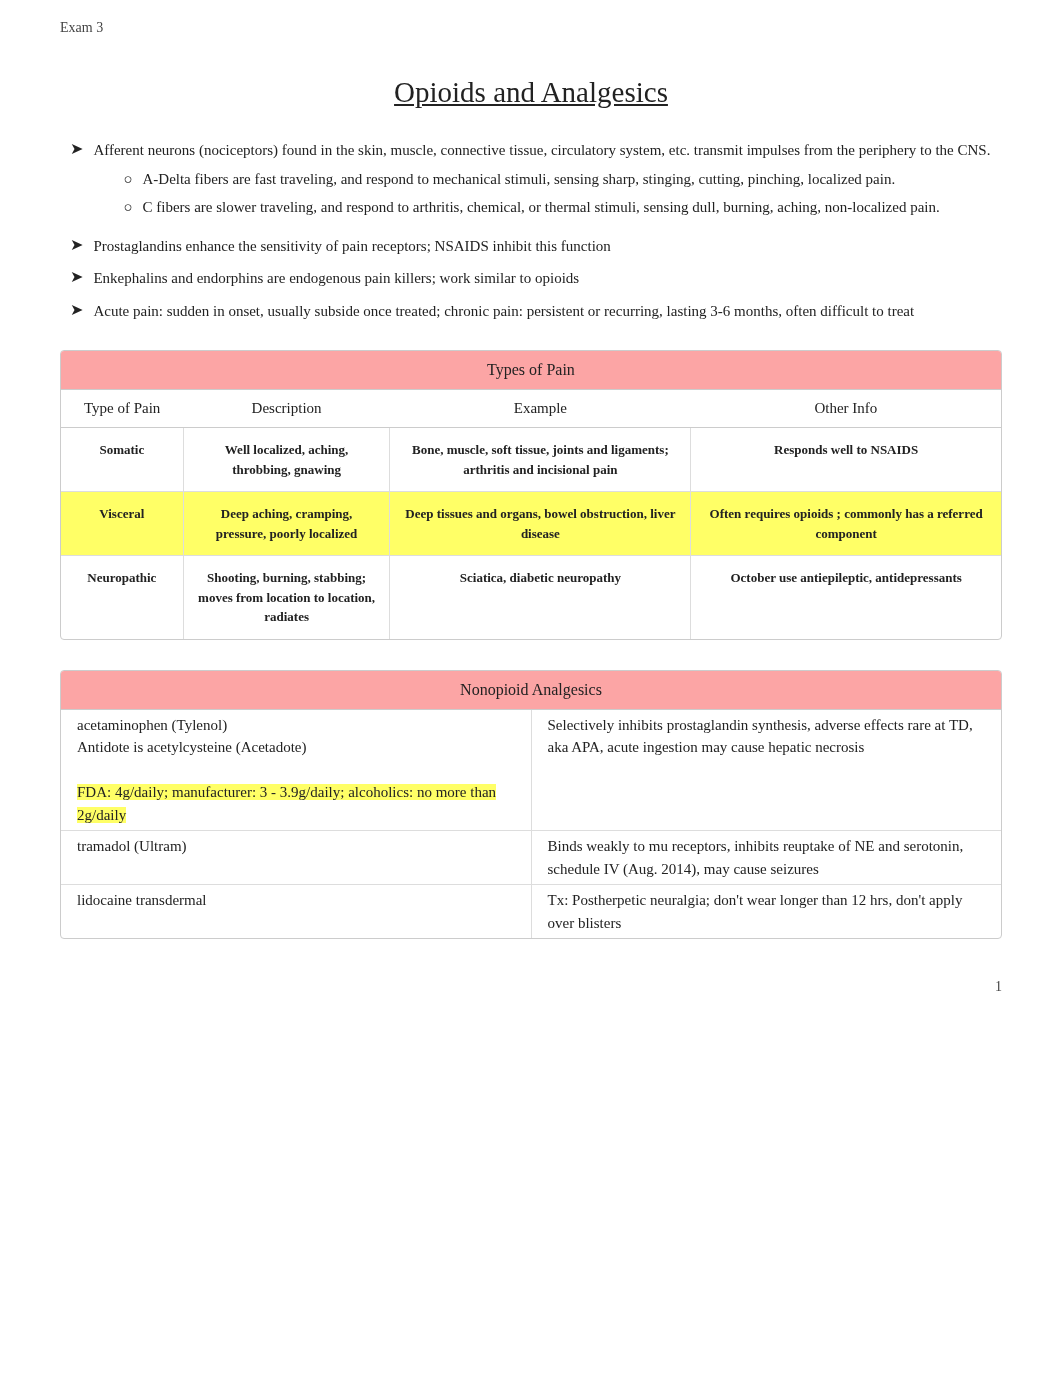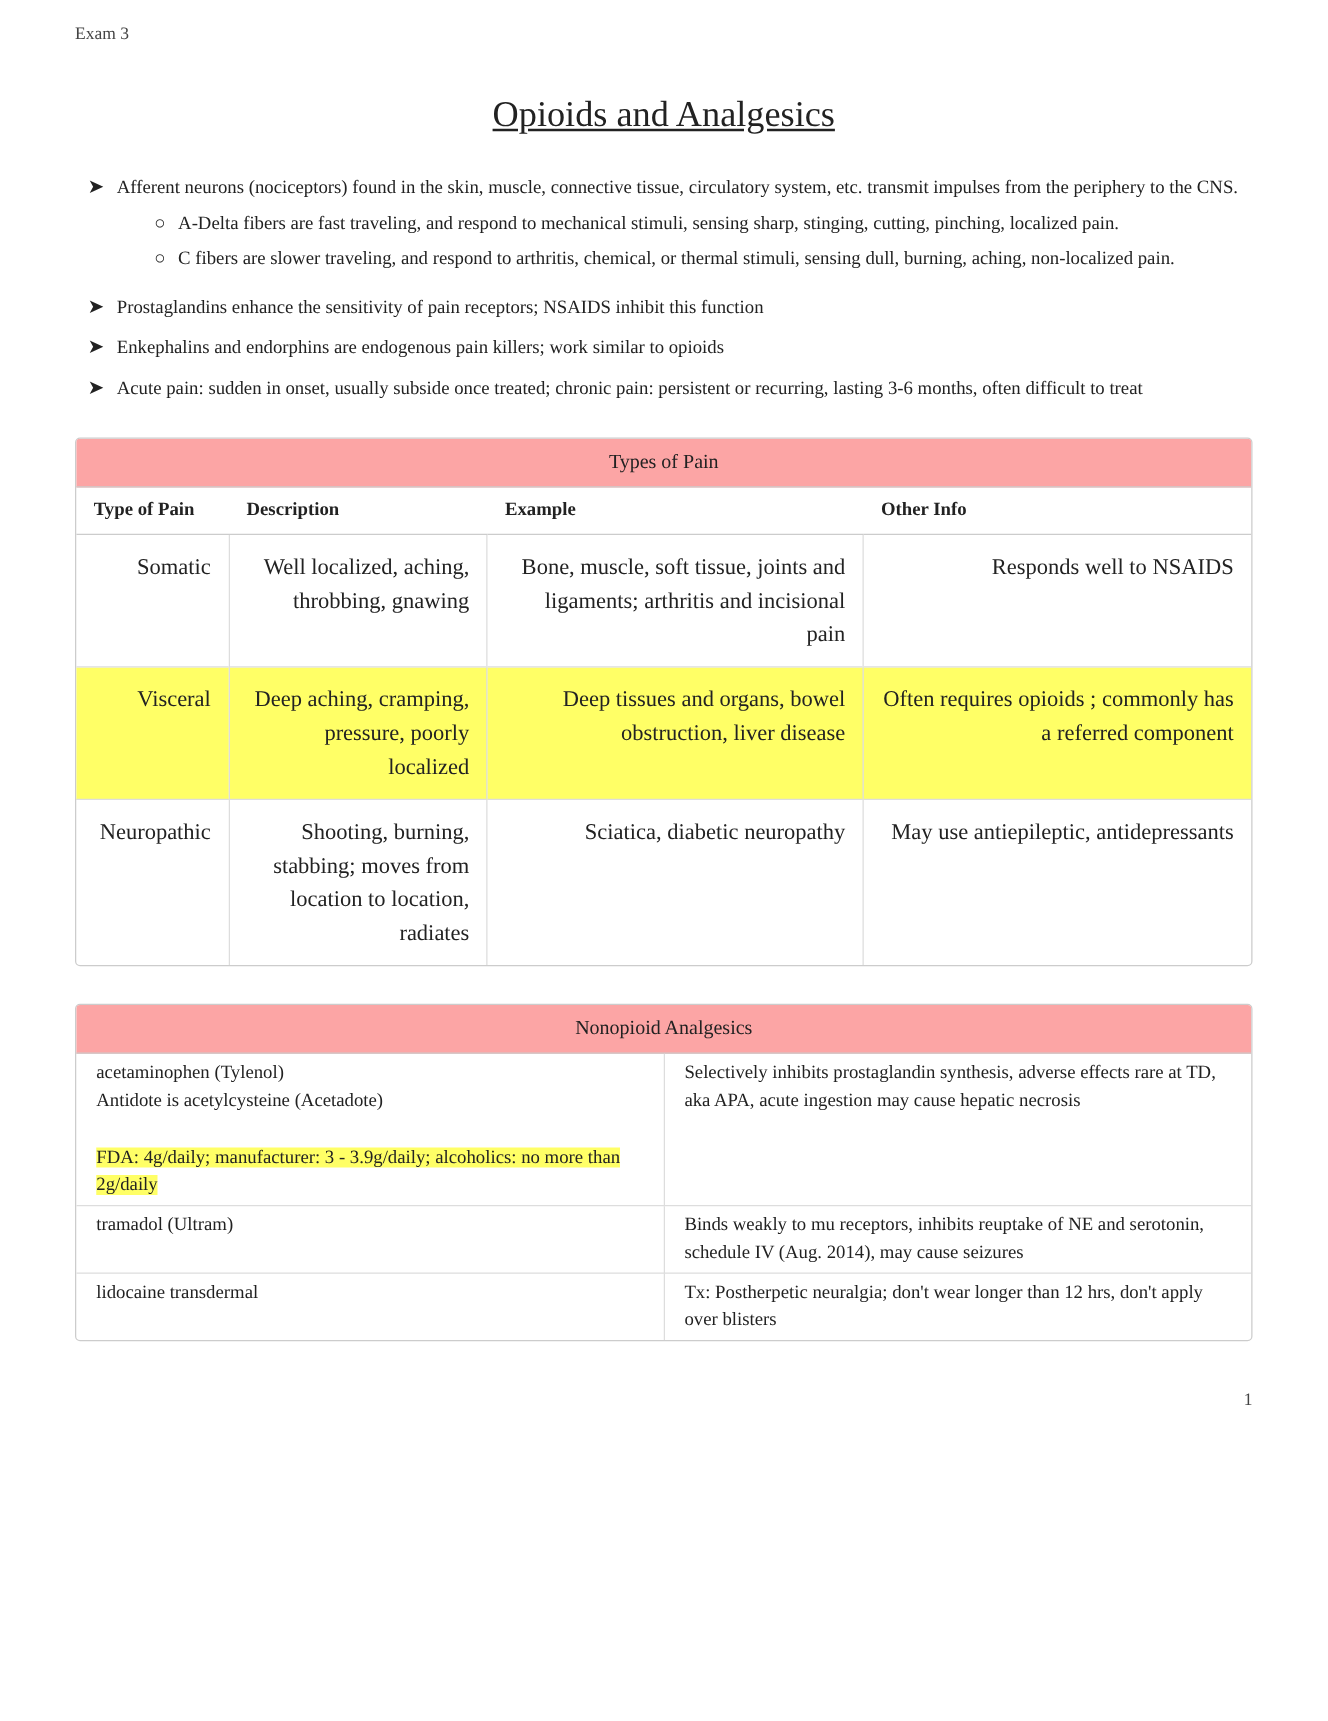--- a/index.html
+++ b/index.html
@@ -71,33 +71,34 @@
       padding: 10px;
       font-size: 16px;
       background: #fca5a5;
       border-bottom: 1px solid #ccc;
     }
     .pain-table {
       width: 100%;
       border-collapse: collapse;
     }
     .pain-table th {
-      text-align: left;
+      text-align: center;
       padding: 10px 14px;
-      font-weight: bold;
+      font-weight: normal;
       border-bottom: 1px solid #ccc;
       font-size: 15px;
     }
     .pain-table td {
-      text-align: right;
+      text-align: center;
       padding: 12px 14px;
       vertical-align: top;
       border-right: 1px solid #ddd;
-      font-size: 18px;
-      line-height: 1.5;
+      font-size: 13px;
+      line-height: 1.5;
+      font-weight: bold;
     }
     .pain-table td:last-child {
       border-right: none;
     }
     .pain-table tr {
       border-bottom: 1px solid #ddd;
     }
     .pain-table tr:last-child {
       border-bottom: none;
     }
@@ -203,21 +204,21 @@
       <tr class="row-visceral">
         <td class="col-type highlight-yellow">Visceral</td>
         <td class="col-desc highlight-yellow">Deep aching, cramping, pressure, poorly localized</td>
         <td class="col-example highlight-yellow">Deep tissues and organs, bowel obstruction, liver disease</td>
         <td class="col-other highlight-yellow">Often requires  opioids ; commonly has a referred component</td>
       </tr>
       <tr>
         <td class="col-type">Neuropathic</td>
         <td class="col-desc">Shooting, burning, stabbing; moves from location to location, radiates</td>
         <td class="col-example">Sciatica, diabetic neuropathy</td>
-        <td class="col-other">May use  antiepileptic, antidepressants</td>
+        <td class="col-other">October use  antiepileptic, antidepressants</td>
       </tr>
     </tbody>
   </table>
 </div>
 
 <div class="section-container">
   <div class="section-header">Nonopioid Analgesics</div>
   <table class="nonopioid-table">
     <tbody>
       <tr>

